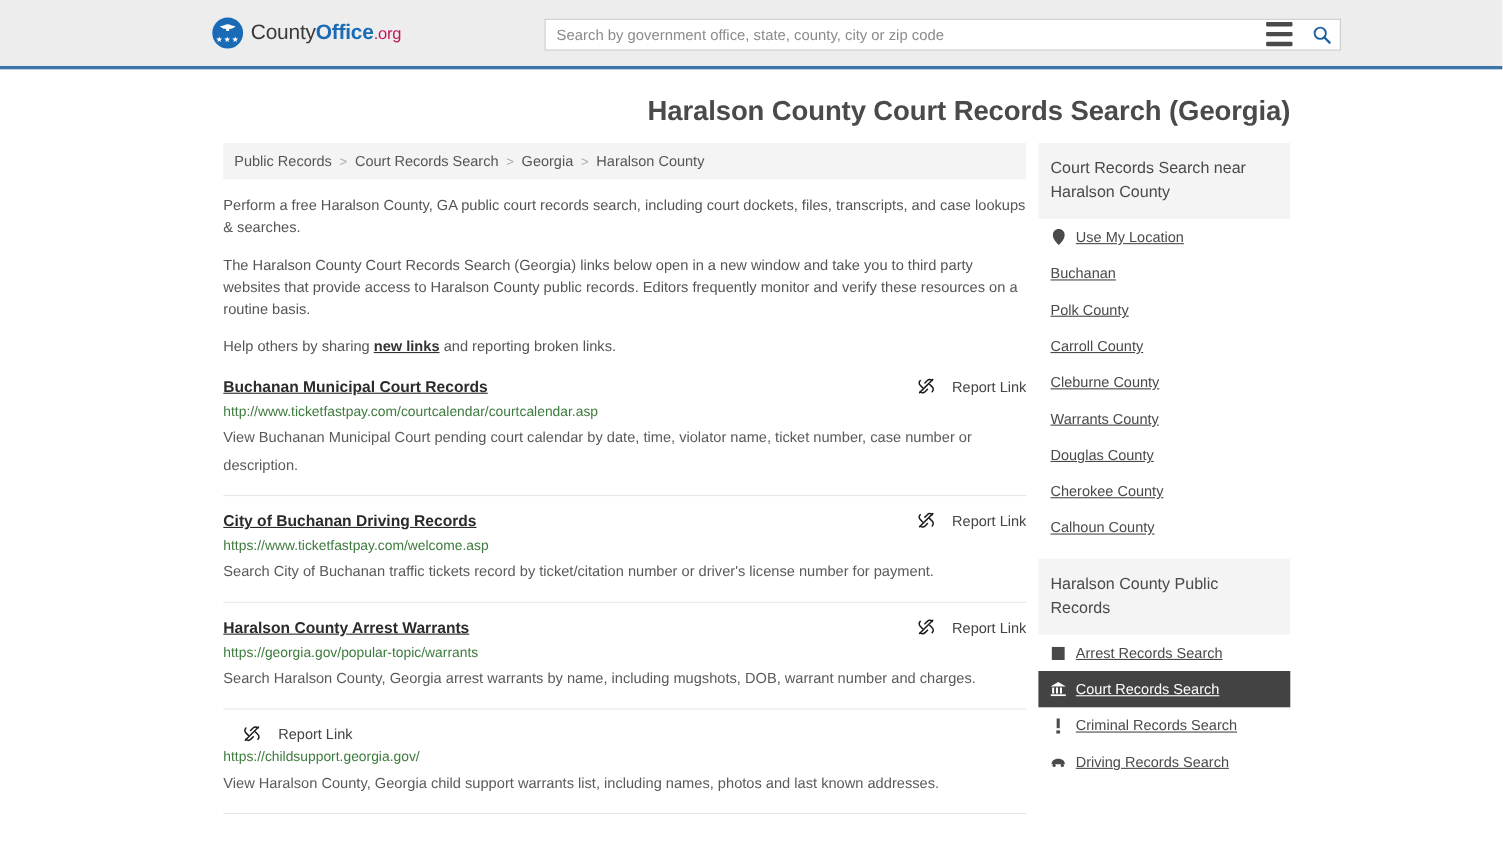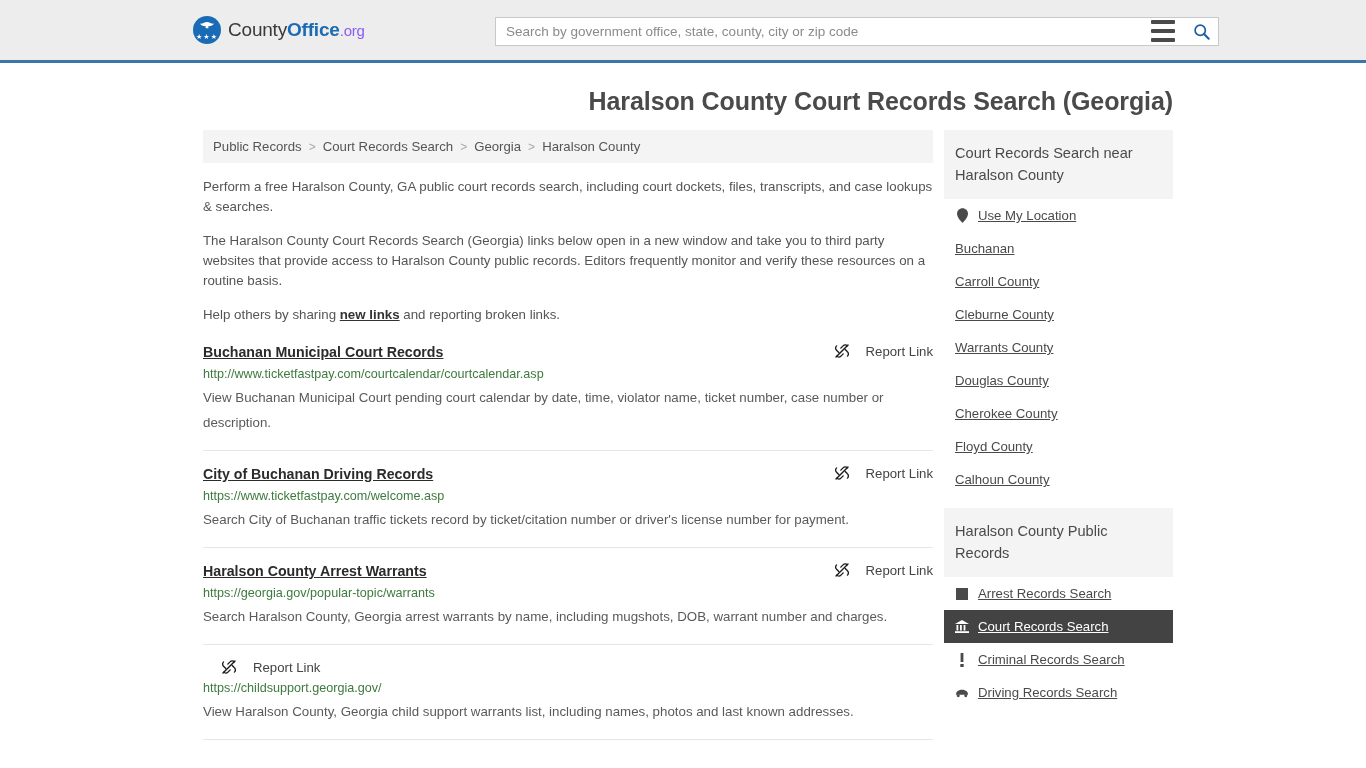--- a/index.html
+++ b/index.html
@@ -52,21 +52,21 @@
     line-height: 7px;
   }
   .logo-text {
     font-size: 19px;
     font-weight: 400;
     color: #3a3a3a;
     letter-spacing: -0.2px;
     white-space: nowrap;
   }
   .logo-text b { color: #1a6bb5; font-weight: 700; }
-  .logo-text .tld { font-size: 15px; color: #8b5cf6; }
+  .logo-text .tld { font-size: 15px; color: #be185d; }
 
   .search-zone {
     position: absolute;
     left: 495px;
     top: 17px;
     width: 724px;
     height: 29px;
     background: #ffffff;
     border: 1px solid #c9c9c9;
     display: flex;
@@ -366,36 +366,36 @@
                 <svg width="11" height="15" viewBox="0 0 12 16">
                   <path d="M6 0 C2.7 0 0 2.7 0 6 C0 10.5 6 16 6 16 C6 16 12 10.5 12 6 C12 2.7 9.3 0 6 0 Z" fill="currentColor"></path>
                 </svg>
               </span>
               <a href="#">Use My Location</a>
             </li>
             <li class="side-item">
               <a href="#">Buchanan</a>
             </li>
             <li class="side-item">
+              <a href="#">Polk County</a>
+            </li>
+            <li class="side-item">
               <a href="#">Carroll County</a>
             </li>
             <li class="side-item">
               <a href="#">Cleburne County</a>
             </li>
             <li class="side-item">
               <a href="#">Warrants County</a>
             </li>
             <li class="side-item">
               <a href="#">Douglas County</a>
             </li>
             <li class="side-item">
               <a href="#">Cherokee County</a>
-            </li>
-            <li class="side-item">
-              <a href="#">Floyd County</a>
             </li>
             <li class="side-item">
               <a href="#">Calhoun County</a>
             </li>
           </ul>
       </section>
 
       <section class="side-box">
         <div class="side-head">Haralson County Public Records</div>
         <ul class="side-list" id="pr-list">

